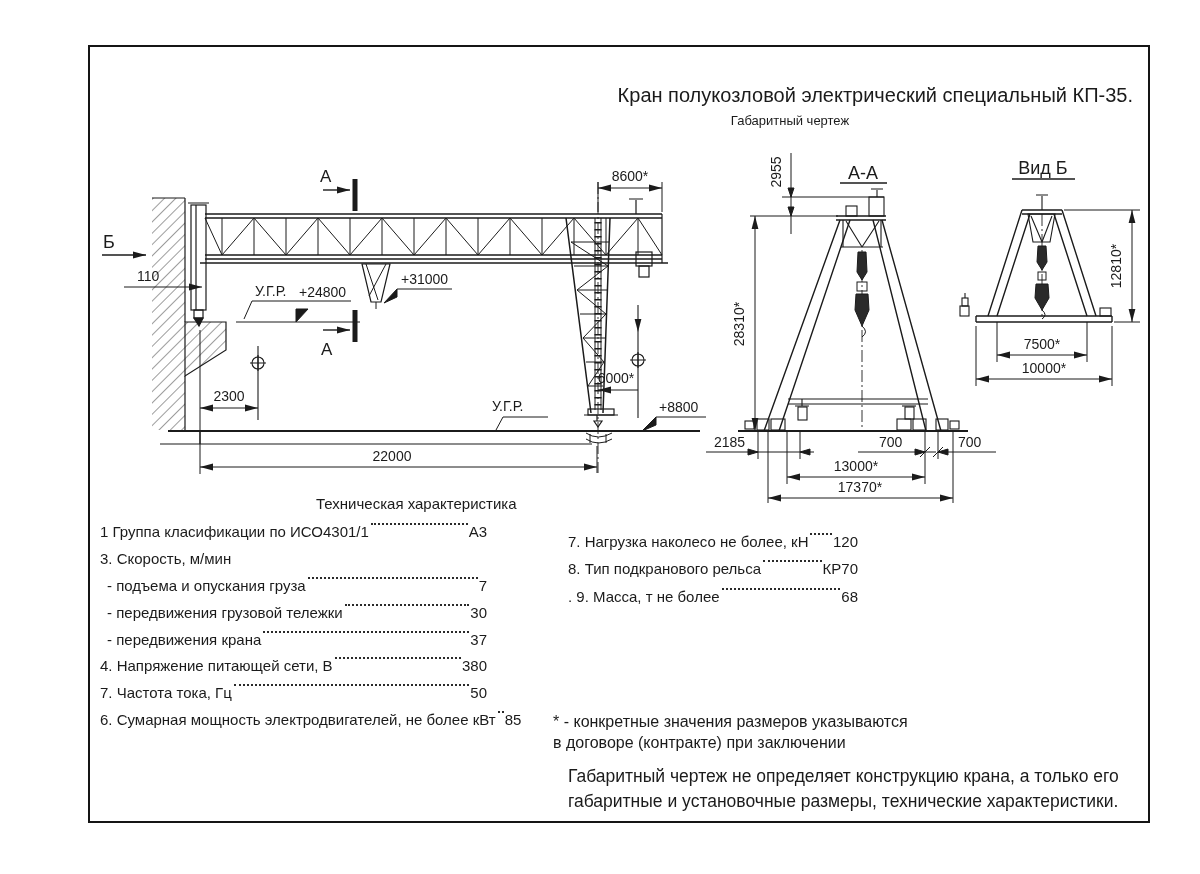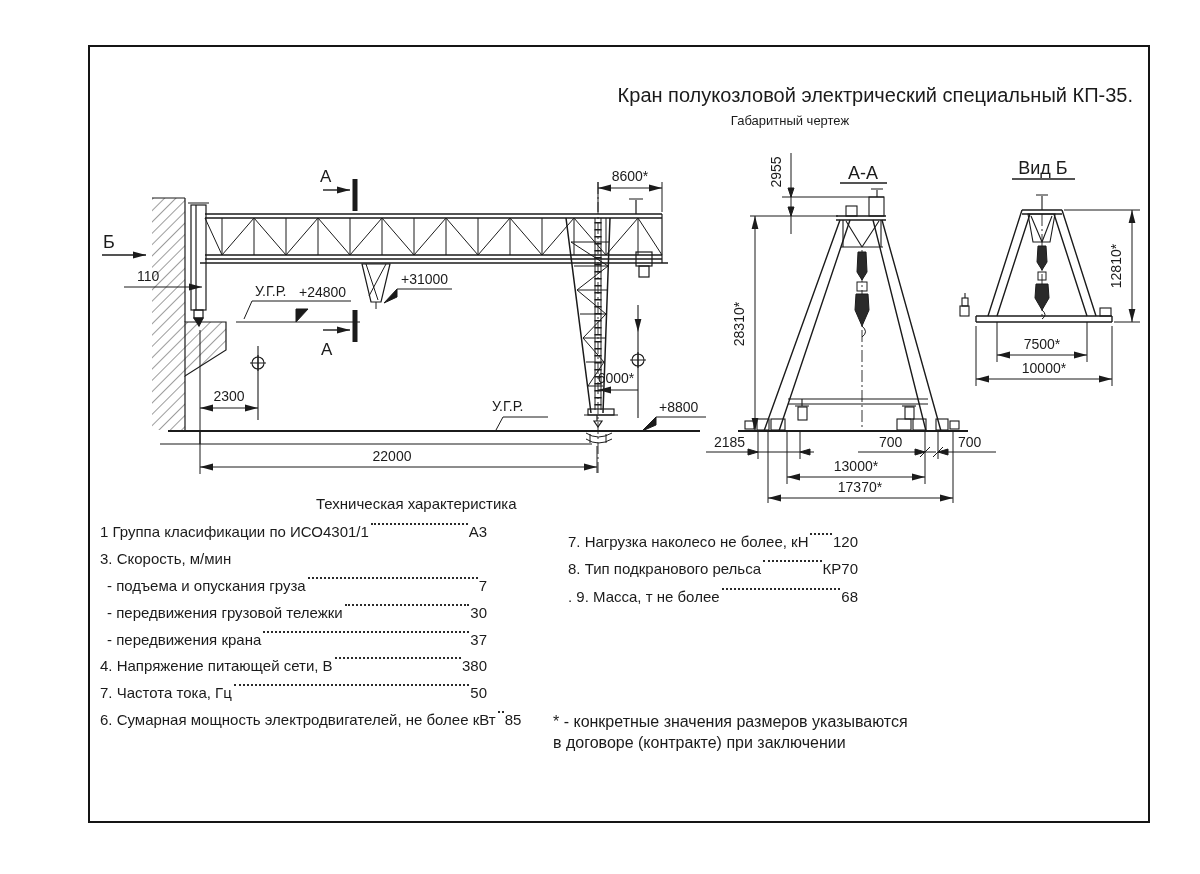--- a/index.html
+++ b/index.html
@@ -342,14 +342,18 @@
       <span>. 9. Масса, т не более</span>
       <span class="leader"></span>
       <span>68</span>
     </div>
   </div>
 
   <div class="abs note-star">
     <div>* - конкретные значения размеров указываются</div>
     <div>в договоре (контракте) при заключении</div>
   </div>
+  <div class="abs note-footer">
+    <div>Габаритный чертеж не определяет конструкцию крана, а только его</div>
+    <div>габаритные и установочные размеры, технические характеристики.</div>
+  </div>
 
 </div>
 
 </body></html>

